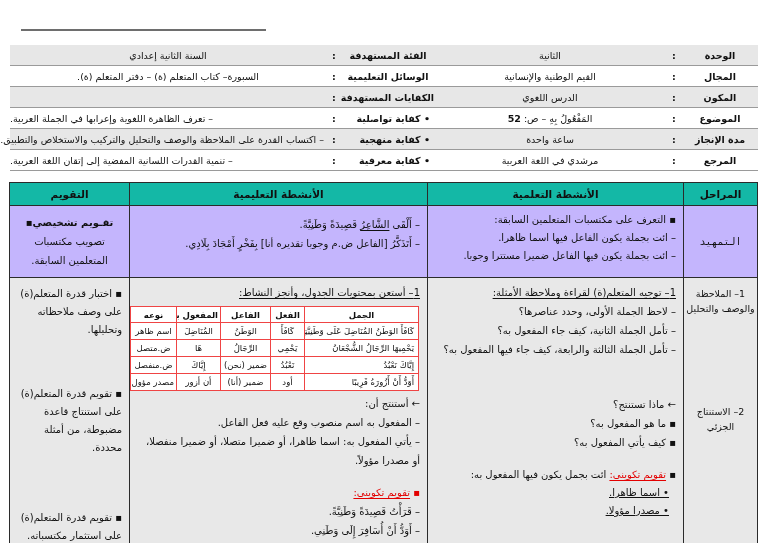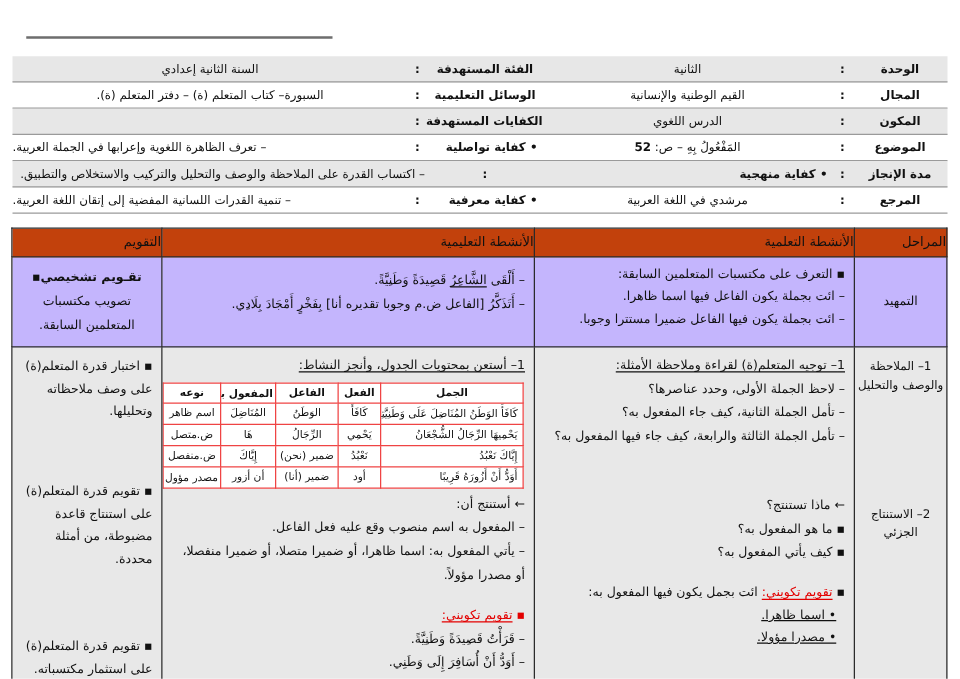--- a/index.html
+++ b/index.html
@@ -24,25 +24,25 @@
   .bold{font-weight:bold;}
 
   
   table.main{
     position:absolute;top:182px;right:10px;width:748px;
     border-collapse:collapse;table-layout:fixed;
   }
   table.main>tbody>tr>td,table.main>tbody>tr>th{
     border:1px solid #2b2b2b;vertical-align:top;padding:0;
   }
-  table.main .hdr{height:22px;font-size:10.5px;font-weight:normal;text-align:right;vertical-align:middle;background:#c2410c;}
+  table.main .hdr{height:22px;font-size:10.5px;font-weight:bold;text-align:center;vertical-align:middle;background:#14b8a6;}
   tr.r1>td{height:52px;background:#c4b5fd;}
   tr.r2>td{height:282px;background:#e8e8e8;}
   .cell-pad{padding:5px 7px;}
-  .stage-intro{display:flex;align-items:center;justify-content:center;height:100%;font-size:10px;text-align:right;}
+  .stage-intro{display:flex;align-items:center;justify-content:center;height:100%;font-size:10px;text-align:right;font-family:Liberation Mono, monospace;}
   .stage2col{font-size:9.5px;text-align:center;padding-top:8px;line-height:15px;}
   .stage-late{margin-top:88px;}
   .line{font-size:10px;line-height:19px;text-align:right;}
   .tight{line-height:18px;}
   .u{text-decoration:underline;text-underline-offset:2px;}
   .red{color:#e30000;}
   .red.u{text-decoration-color:#e30000;text-align:right;}
   .eval-intro{font-size:10px;line-height:19px;text-align:center;padding:7px 6px;}
   .eval-item{font-size:10px;line-height:18px;text-align:right;}
   .mt-arrow{margin-top:36px;}
@@ -95,20 +95,21 @@
     <div class="colon">:</div>
     <div class="val"><span>المَفْعُولُ بِهِ – ص: </span><span class="bold">52</span></div>
     <div class="lab bullet">• كفاية تواصلية</div>
     <div class="colon">:</div>
     <div class="val start">– تعرف الظاهرة اللغوية وإعرابها في الجملة العربية.</div>
   </div>
 
   <div class="info-row shade">
     <div class="lab">مدة الإنجاز</div>
     <div class="colon">:</div>
+    <div class="val">ساعة واحدة</div>
     <div class="lab bullet">• كفاية منهجية</div>
     <div class="colon">:</div>
     <div class="val start">– اكتساب القدرة على الملاحظة والوصف والتحليل والتركيب والاستخلاص والتطبيق.</div>
   </div>
 
   <div class="info-row">
     <div class="lab">المرجع</div>
     <div class="colon">:</div>
     <div class="val">مرشدي في اللغة العربية</div>
     <div class="lab bullet">• كفاية معرفية</div>

